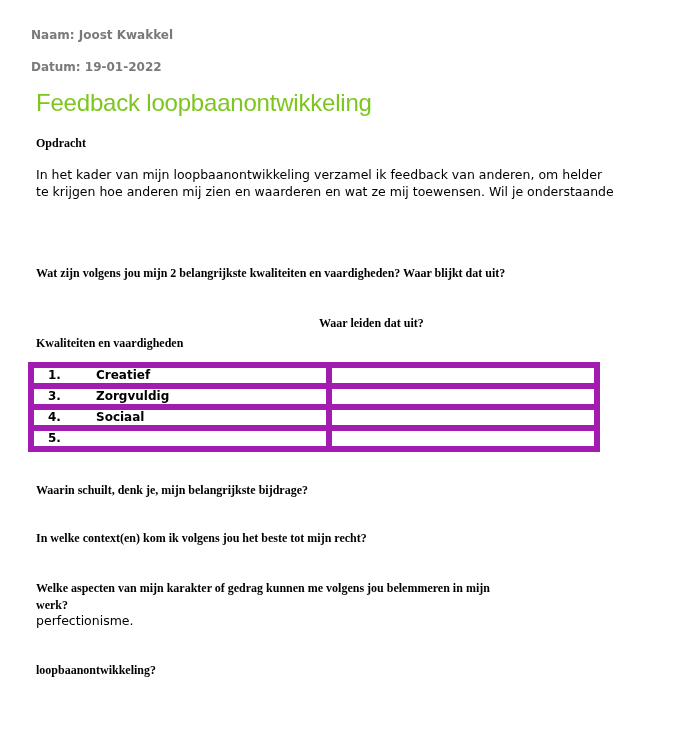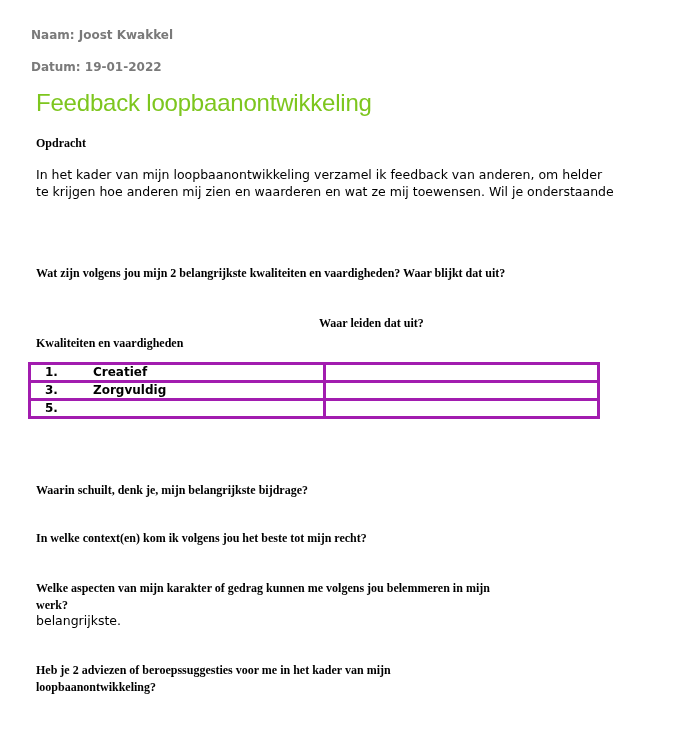--- a/index.html
+++ b/index.html
@@ -6,21 +6,21 @@
   body { width: 681px; height: 741px; position: relative; overflow: hidden;
          font-family: "DejaVu Sans", sans-serif; color: #000; }
   .abs { position: absolute; }
   .meta { left: 31px; font-size: 12px; font-weight: bold; color: #7a7a7a; }
   .title { left: 36px; top: 83px; font-family: "Liberation Sans", sans-serif;
            font-size: 24px; color: #7dc61e; letter-spacing: -0.2px; margin-top: 6px; }
   .bold { font-weight: bold; font-size: 12px; font-family: Liberation Serif, serif; }
   .txt { font-size: 12.5px; line-height: 16.5px; }
   table.q { position: absolute; left: 28px; top: 362px; width: 572px;
             border-collapse: collapse; font-size: 12px; font-weight: bold; }
-  table.q td { border: 3px solid #a21caf; height: 15px; padding: 0 0 0 14px; line-height: 15px; }
+  table.q td { border: 6px solid #a21caf; height: 15px; padding: 0 0 0 14px; line-height: 15px; }
   table.q td.c1 { width: 278px; }
   .num { display: inline-block; width: 48px; }
 </style>
 </head>
 <body>
 
 <div class="abs meta" style="top:28px">Naam: Joost Kwakkel</div>
 <div class="abs meta" style="top:60px">Datum: 19-01-2022</div>
 <div class="abs title">Feedback loopbaanontwikkeling</div>
 
@@ -38,31 +38,34 @@
   <tbody>
     <tr>
       <td class="c1"><span class="num">1.</span><span>Creatief</span></td>
       <td></td>
     </tr>
     <tr>
       <td class="c1"><span class="num">3.</span><span>Zorgvuldig</span></td>
       <td></td>
     </tr>
     <tr>
+      <td class="c1"><span class="num">4.</span><span>Sociaal</span></td>
+      <td></td>
+    </tr>
+    <tr>
       <td class="c1"><span class="num">5.</span><span></span></td>
       <td></td>
     </tr>
   </tbody>
 </table>
 
 <div class="abs bold" style="left:36px; top:483px">Waarin schuilt, denk je, mijn belangrijkste bijdrage?</div>
 <div class="abs bold" style="left:36px; top:531px">In welke context(en) kom ik volgens jou het beste tot mijn recht?</div>
 
 <div class="abs" style="left:36px; top:580px; width:620px">
   <div class="bold" style="line-height:16.5px">Welke aspecten van mijn karakter of gedrag kunnen me volgens jou belemmeren in mijn</div>
   <div class="bold" style="line-height:16.5px">werk?</div>
-  <div class="txt">belangrijkste.</div>
+  <div class="txt">perfectionisme.</div>
 </div>
 
 <div class="abs" style="left:36px; top:662px; width:620px">
-  <div class="bold" style="line-height:16.5px">Heb je 2 adviezen of beroepssuggesties voor me in het kader van mijn</div>
   <div class="bold" style="line-height:16.5px">loopbaanontwikkeling?</div>
 </div>
 
 </body></html>

